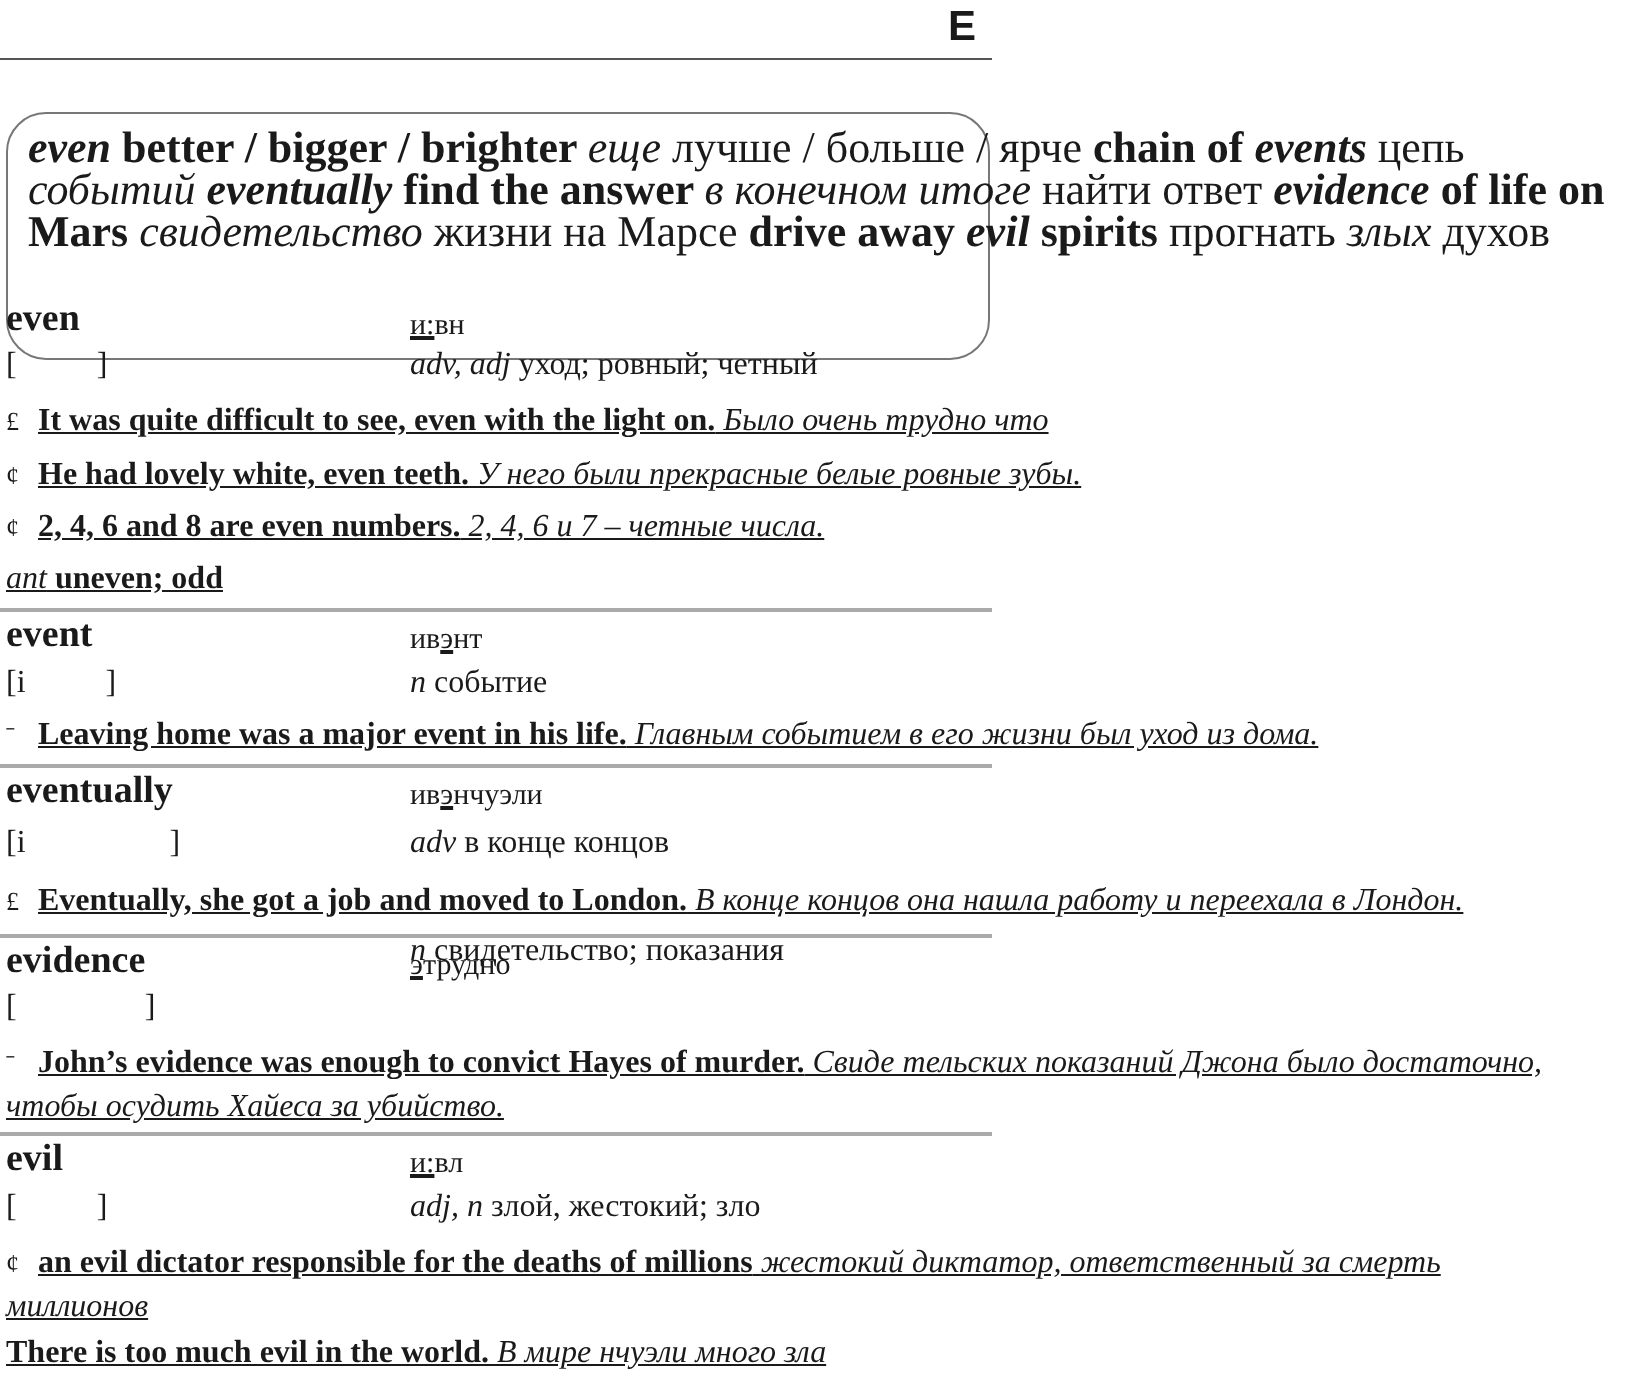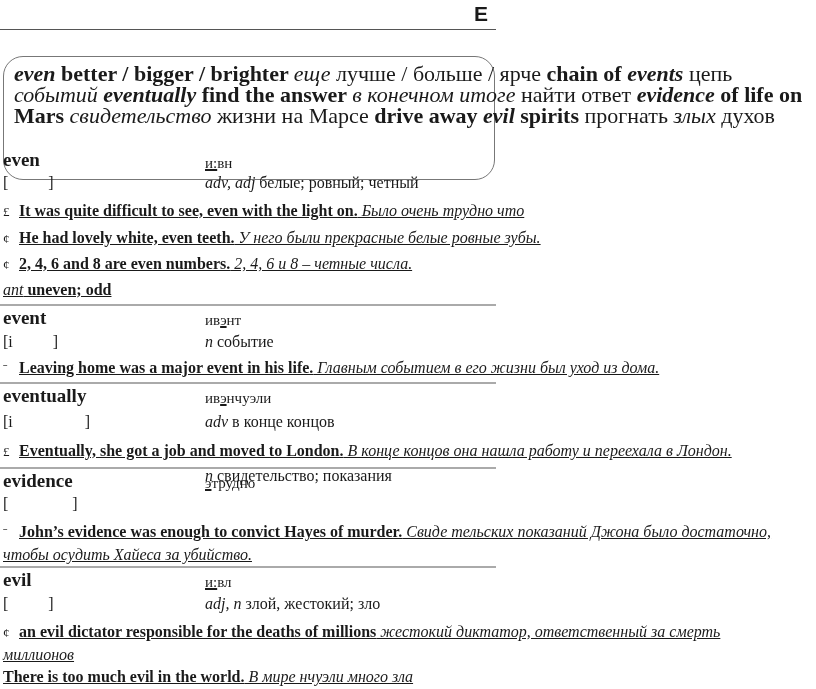--- a/index.html
+++ b/index.html
@@ -40,24 +40,24 @@
 
 <div class="box"></div>
 <div class="collocations">
   <b><i>even</i><span> better / bigger / brighter </span></b><i>еще</i><span> лучше / больше / ярче </span><b>chain of </b><b><i>events</i></b><span> цепь </span><i>событий</i>
   <b><i>eventually</i><span> find the answer </span></b><i>в конечном итоге</i><span> найти ответ </span><b><i>evidence</i><span> of life on Mars </span></b><i>свидетельство</i><span> жизни на Марсе </span><b>drive away </b><b><i>evil</i></b><b> spirits</b><span> прогнать </span><i>злых</i><span> духов</span>
 </div>
 
 <div class="hw" style="top:149px">even</div>
 <div class="pron" style="top:155px"><span class="u">и:</span><span>вн</span></div>
 <div class="bracket" style="top:174px">[          ]</div>
-<div class="gloss" style="top:174px"><i>adv, adj</i><span> белые; ровный; четный</span></div>
+<div class="gloss" style="top:174px"><i>adv, adj</i><span> уход; ровный; четный</span></div>
 <div class="ex" style="top:202px"><span class="mark">£</span><b>It was quite difficult to see, even with the light on.</b><i> Было очень трудно что</i></div>
 <div class="ex" style="top:229px"><span class="mark">¢</span><b>He had lovely white, even teeth.</b><i> У него были прекрасные белые ровные зубы.</i></div>
-<div class="ex" style="top:255px"><span class="mark">¢</span><b>2, 4, 6 and 8 are even numbers.</b><i> 2, 4, 6 и 8 – четные числа.</i></div>
+<div class="ex" style="top:255px"><span class="mark">¢</span><b>2, 4, 6 and 8 are even numbers.</b><i> 2, 4, 6 и 7 – четные числа.</i></div>
 <div class="ex" style="top:281px"><i>ant</i><b> uneven; odd</b></div>
 <div class="rule" style="top:304px"></div>
 
 <div class="hw" style="top:307px">event</div>
 <div class="pron" style="top:312px"><span>ив</span><span class="u">э</span><span>нт</span></div>
 <div class="bracket" style="top:333px">[i          ]</div>
 <div class="gloss" style="top:333px"><i>n</i><span> событие</span></div>
 <div class="ex" style="top:359px"><span class="mark">ˉ</span><b>Leaving home was a major event in his life.</b><i> Главным событием в его жизни был уход из дома.</i></div>
 <div class="rule" style="top:382px"></div>
 

